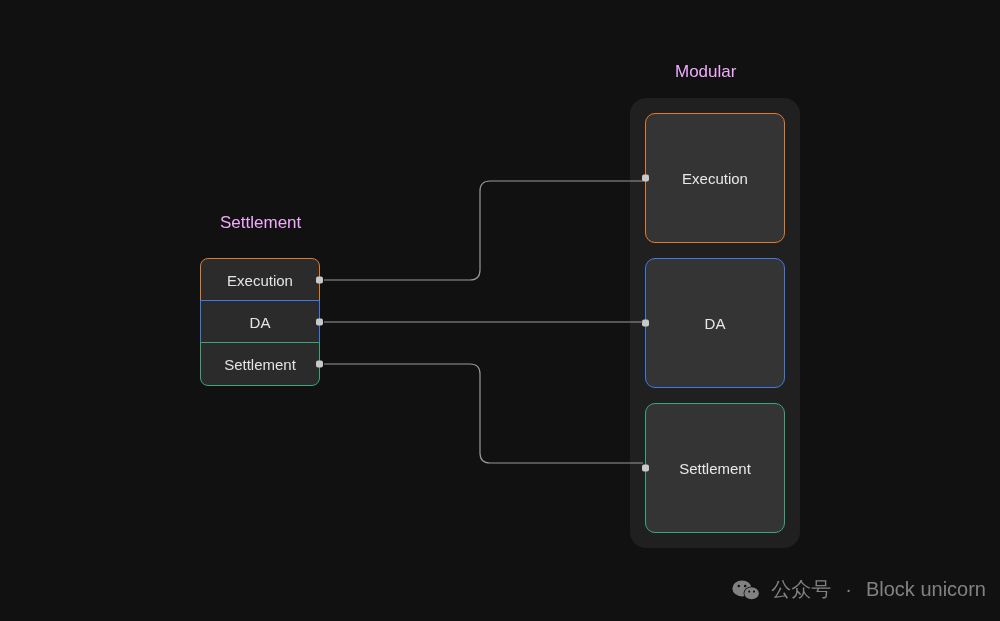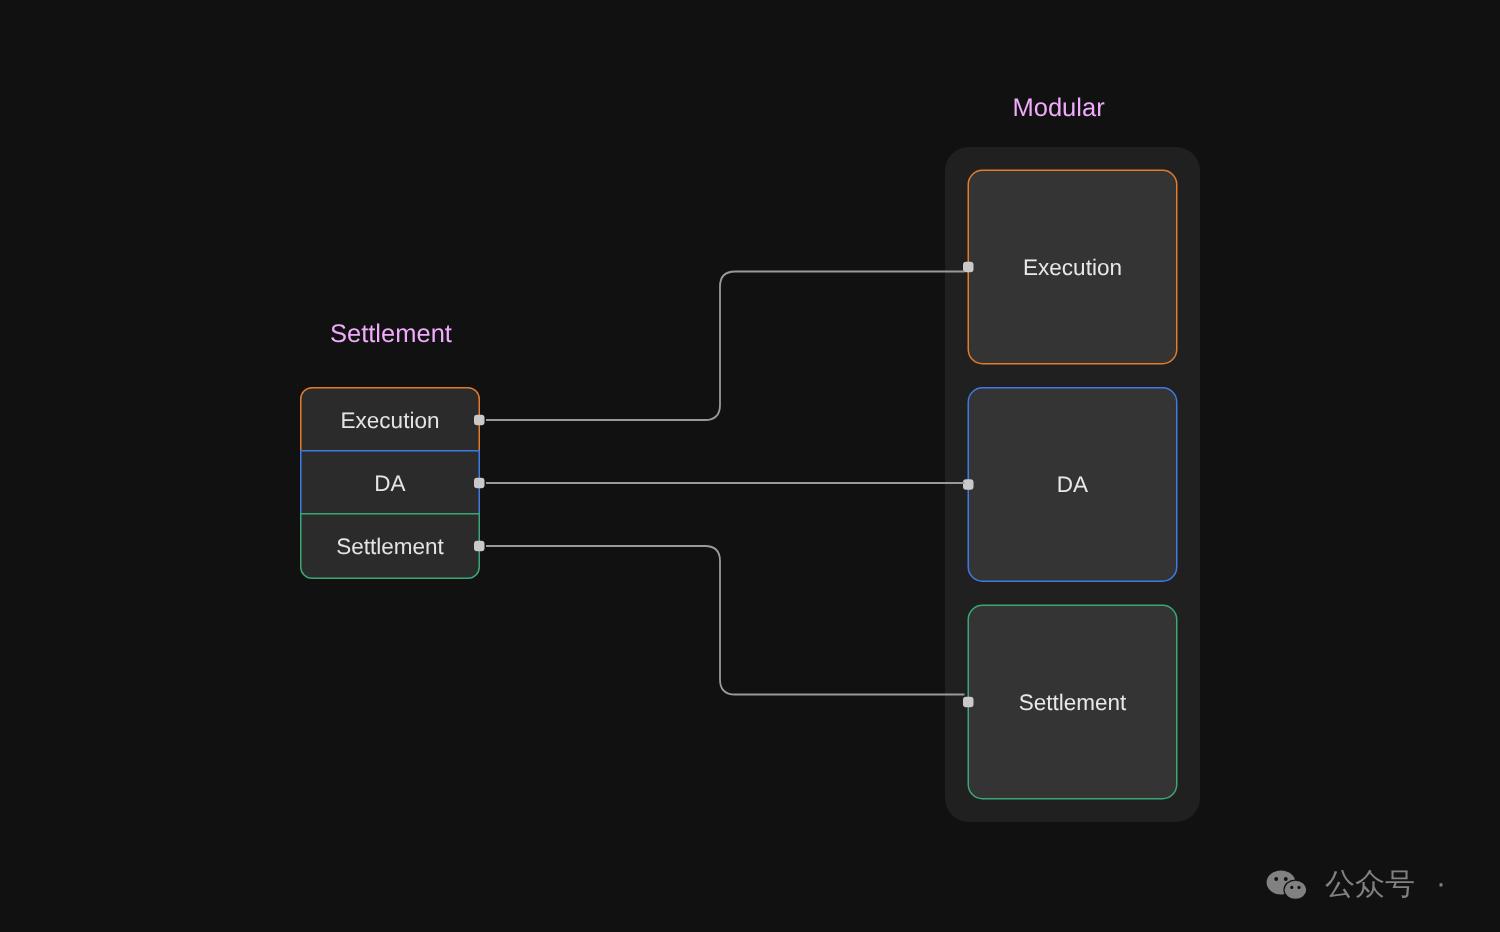--- a/index.html
+++ b/index.html
@@ -108,21 +108,21 @@
       pointer-events: none;
     }
     svg.connectors path {
       fill: none;
       stroke: #9a9a9a;
       stroke-width: 1.2;
     }
 
     .watermark {
       position: absolute;
-      right: 32px;
+      right: 14px;
       bottom: 18px;
       display: flex;
       align-items: center;
       gap: 10px;
       color: #9e9e9e;
       font-size: 20px;
       opacity: 0.8;
     }
     .wechat-icon {
       width: 30px;
@@ -186,15 +186,16 @@
         <ellipse cx="25" cy="19" rx="10" ry="8.5" fill="#111111"></ellipse>
         <ellipse cx="25" cy="19" rx="9" ry="7.5" fill="#9e9e9e"></ellipse>
         <circle cx="9" cy="10" r="1.6" fill="#111111"></circle>
         <circle cx="17" cy="10" r="1.6" fill="#111111"></circle>
         <circle cx="22" cy="17" r="1.3" fill="#111111"></circle>
         <circle cx="28" cy="17" r="1.3" fill="#111111"></circle>
       </svg>
     </span>
     <span>公众号</span>
     <span class="wm-sep">·</span>
+    <span>Block unicorn</span>
   </div>
 
 </div>
 
 </body></html>

